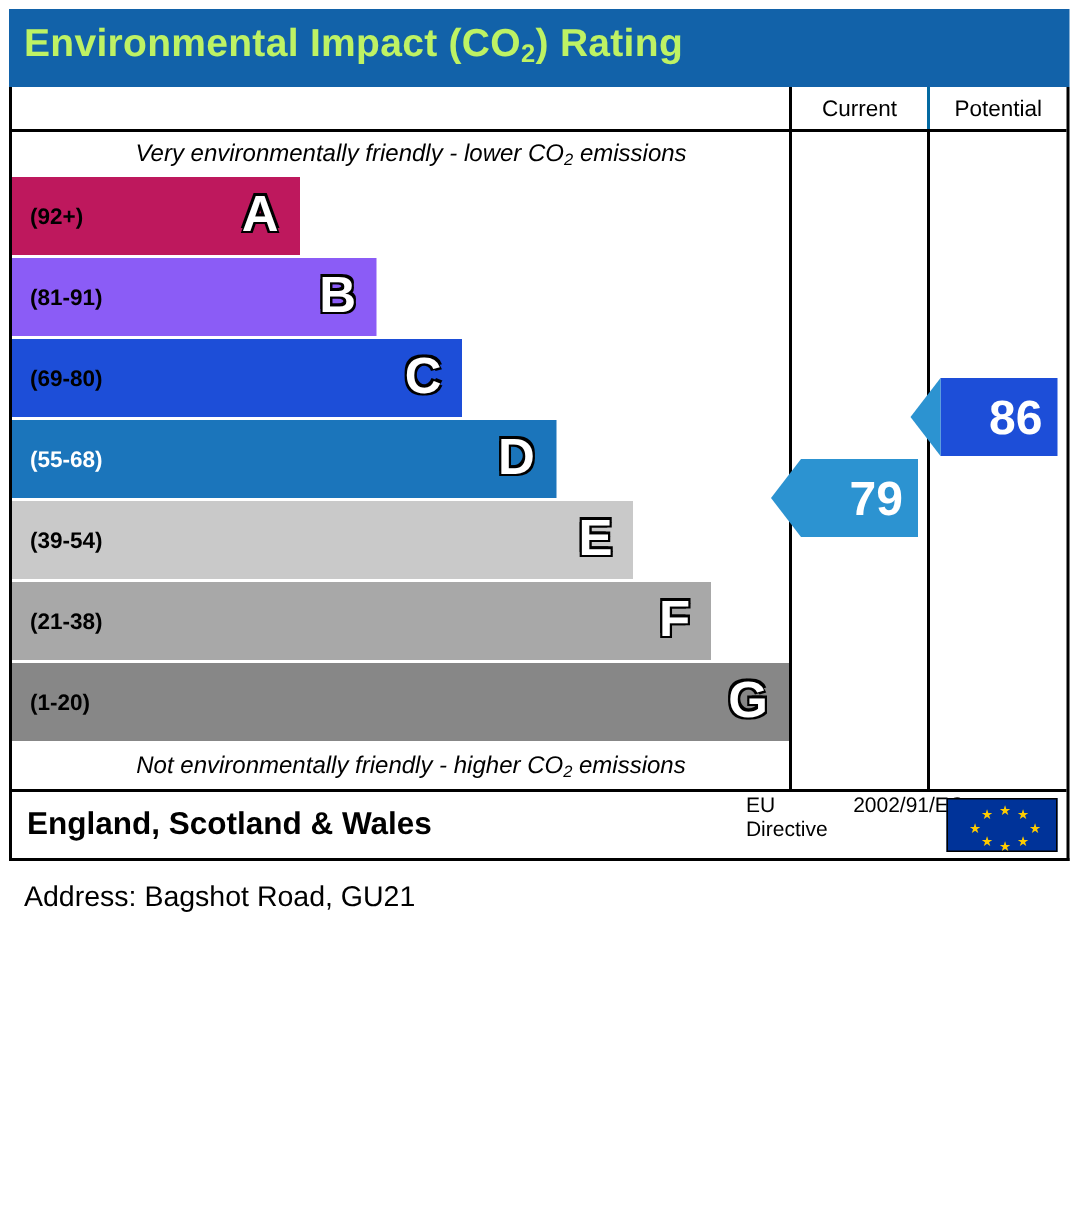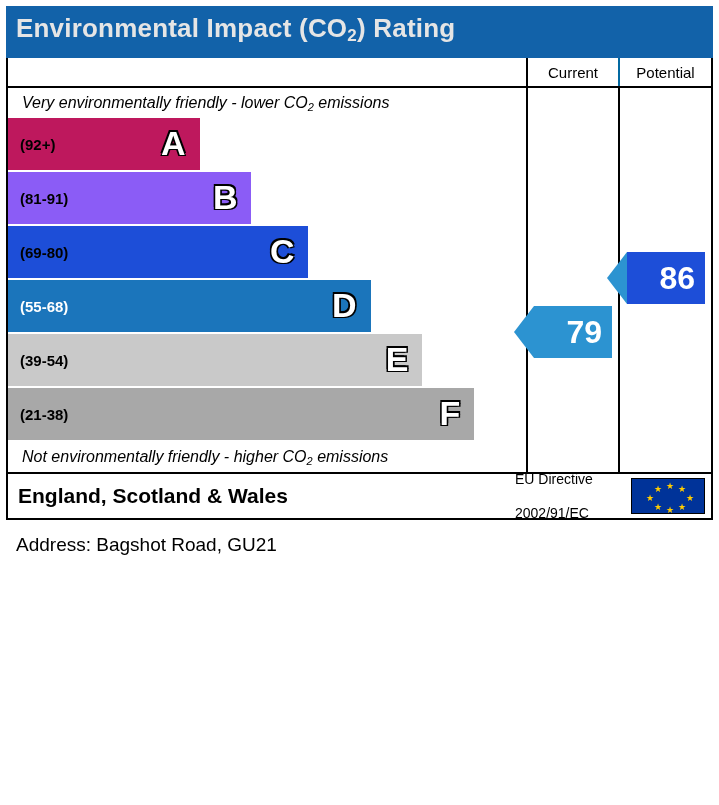--- a/index.html
+++ b/index.html
@@ -15,21 +15,21 @@
   }
   .epc {
     position: relative;
     width: 707px;
     margin: 6px 0 0 6px;
     box-sizing: border-box;
   }
   
   .title-bar {
     background: #1262a9;
-    color: #e5e5e5;
+    color: #bef264;
     font-size: 26px;
     font-weight: bold;
     padding: 8px 0 10px 10px;
     line-height: 1.1;
     letter-spacing: .2px;
     box-sizing: border-box;
     height: 52px;
   }
   .title-bar sub {
     font-size: 17px;
@@ -80,20 +80,21 @@
     position: relative;
   }
   .value-col.last { border-right: none; width: 91px; }
 
   .caption {
     font-size: 16px;
     font-style: italic;
     padding: 6px 0 4px 14px;
     height: 30px;
     box-sizing: border-box;
+    text-align: center;
   }
   .caption sub {
     font-size: 11px;
     vertical-align: baseline;
     position: relative;
     top: 3px;
     font-style: italic;
   }
   .bars {
     padding: 0;
@@ -168,21 +169,21 @@
     display: flex;
     align-items: center;
     padding-left: 10px;
     box-sizing: border-box;
   }
   .directive {
     width: 116px;
     font-size: 14px;
     line-height: 1.15;
     display: flex;
-    flex-direction: column;
+    flex-direction: row;
     justify-content: center;
     box-sizing: border-box;
     padding-right: 6px;
     gap: 17px;
   }
   .euflag {
     width: 74px;
     margin: 4px 6px 4px 0;
     background: #003399;
     position: relative;
@@ -243,20 +244,24 @@
             <span class="range">(55-68)</span>
             <span class="letter">D</span>
           </div>
           <div class="bar light" style="width:80%;background:#c9c9c9;">
             <span class="range">(39-54)</span>
             <span class="letter">E</span>
           </div>
           <div class="bar light" style="width:90%;background:#a8a8a8;">
             <span class="range">(21-38)</span>
             <span class="letter">F</span>
+          </div>
+          <div class="bar light" style="width:100%;background:#878787;">
+            <span class="range">(1-20)</span>
+            <span class="letter">G</span>
           </div>
         </div>
 
         <div class="caption">
           <span>Not environmentally friendly - higher CO</span><sub>2</sub><span> emissions</span>
         </div>
       </div>
 
       <div class="value-col">
         <div class="marker current">

